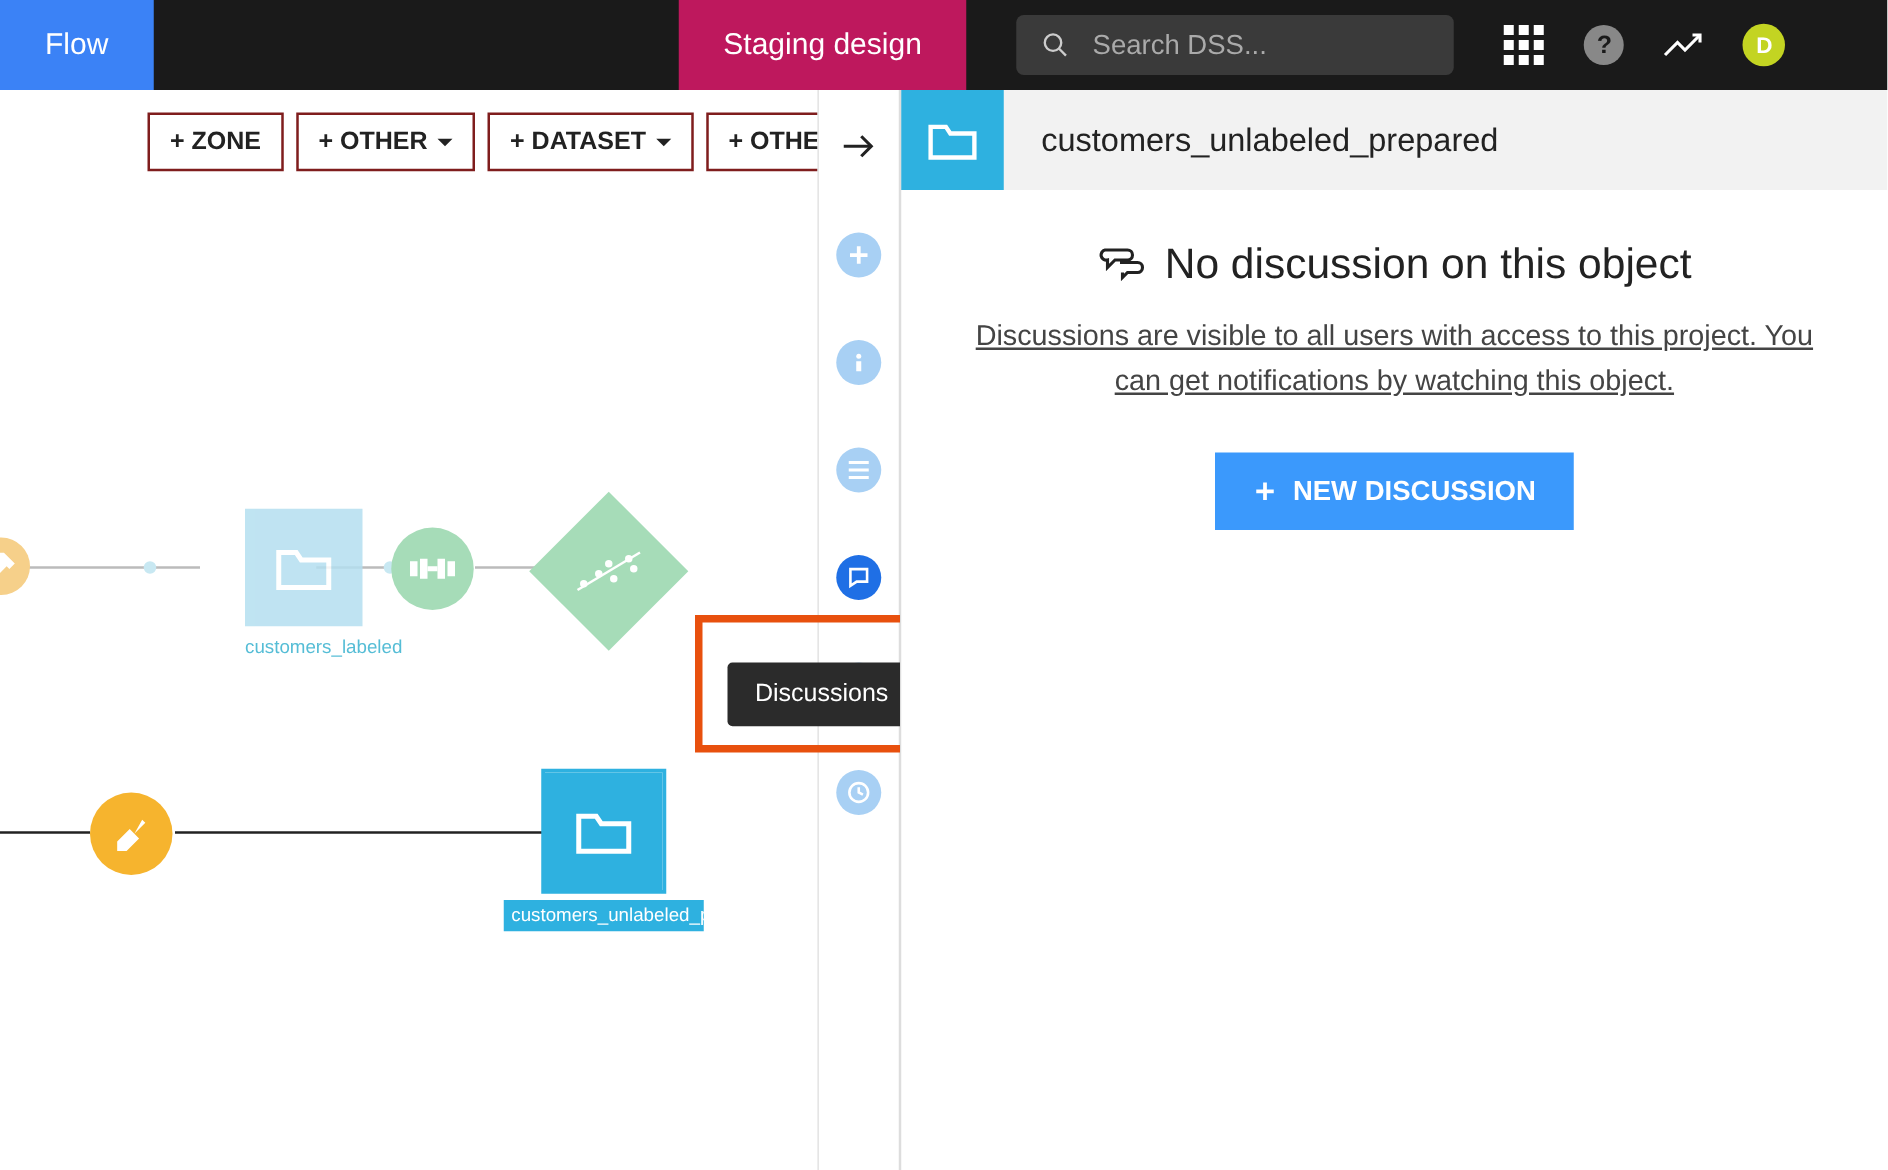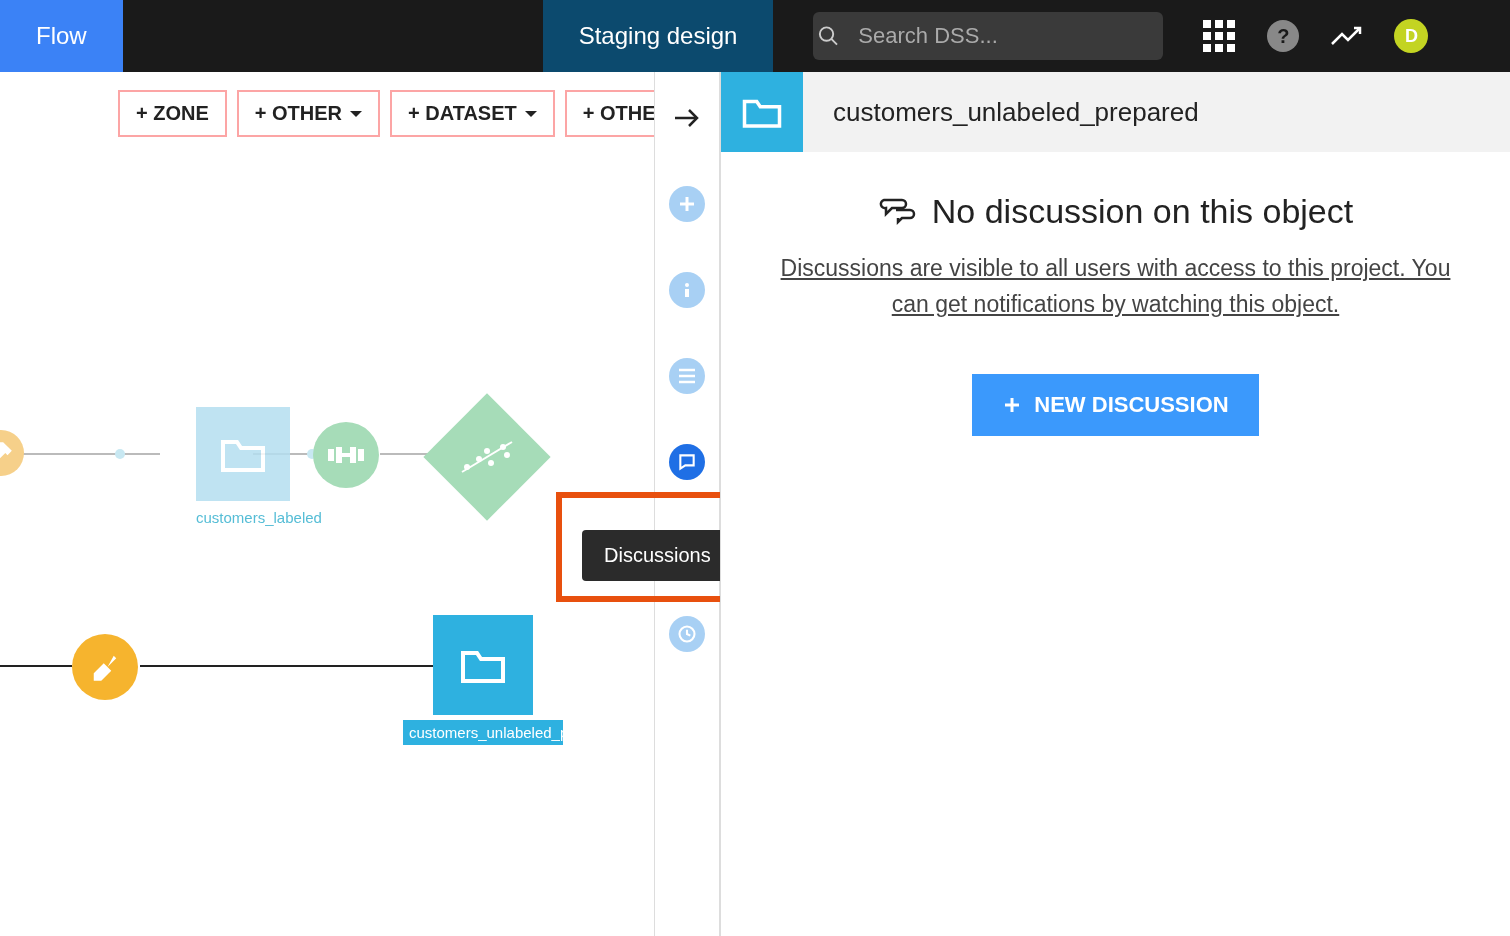--- a/index.html
+++ b/index.html
@@ -35,31 +35,31 @@
 .topbar .tab.active::after {
   content: '';
   position: absolute;
   bottom: -9px;
   left: 50%;
   transform: translateX(-50%);
   border: 9px solid transparent;
   border-bottom-color: #fff;
 }
 .topbar .tab.staging {
-  background: #0c4a6e;
+  background: #be185d;
 }
 .topbar .spacer { flex: 1; }
 .search-box {
   background: #3a3a3a;
   border-radius: 6px;
   height: 48px;
   width: 350px;
   display: flex;
   align-items: center;
-  padding: 0 4px;
+  padding: 0 20px;
   margin-right: 24px;
 }
 .search-box svg { width: 26px; height: 26px; margin-right: 18px; }
 .search-box input {
   background: transparent;
   border: none;
   color: #aaa;
   font-size: 22px;
   outline: none;
   width: 100%;
@@ -84,21 +84,21 @@
   width:34px; height:34px; border-radius:50%; background:#c3d422;
   color:#fff; display:flex; align-items:center; justify-content:center;
   font-weight:bold; font-size:18px;
 }
 
 
 .toolbar {
   display:flex; gap:10px; padding: 18px 0 0 118px;
 }
 .toolbar button {
-  background:#fff; border: 2px solid #fca5a5; padding: 10px 16px;
+  background:#fff; border: 2px solid #7f1d1d; padding: 10px 16px;
   font-size: 20px; font-weight: 700; color:#222; cursor:pointer;
   display:flex; align-items:center; gap:8px;
 }
 .chev-down {
   width:0; height:0; border:6px solid transparent; border-top-color:#222; margin-top:6px;
 }
 
 
 .canvas {
   position: absolute;
@@ -163,21 +163,21 @@
 .panel-body h2 {
   font-size:34px; font-weight:400; color:#222;
   display:flex; align-items:center; justify-content:center; gap:14px;
 }
 .panel-body p {
   font-size:23px; color:#444; margin-top:20px; line-height:1.55;
   padding: 0 20px;
   text-decoration: underline;
 }
 .new-disc-btn {
-  margin-top:52px; background:#3b99fc; color:#fff; border:none;
+  margin-top:40px; background:#3b99fc; color:#fff; border:none;
   padding: 18px 30px; font-size:22px; font-weight:700;
   display:inline-flex; align-items:center; gap:12px; cursor:pointer;
 }
 
 
 .icon-rail {
   position:absolute; right:790px; top:72px; bottom:0;
   width:66px; border-left:1px solid #ddd; border-right:1px solid #ddd;
   background:#fff; padding-top:30px;
   display:flex; flex-direction:column; align-items:center; gap:50px;

